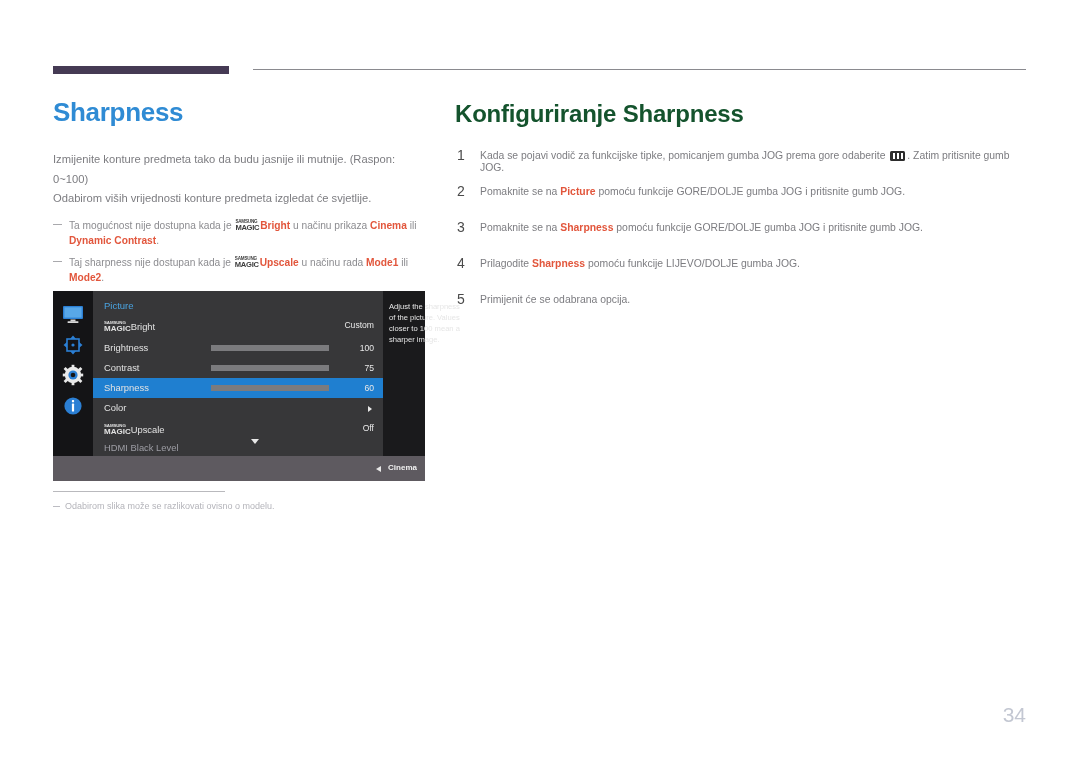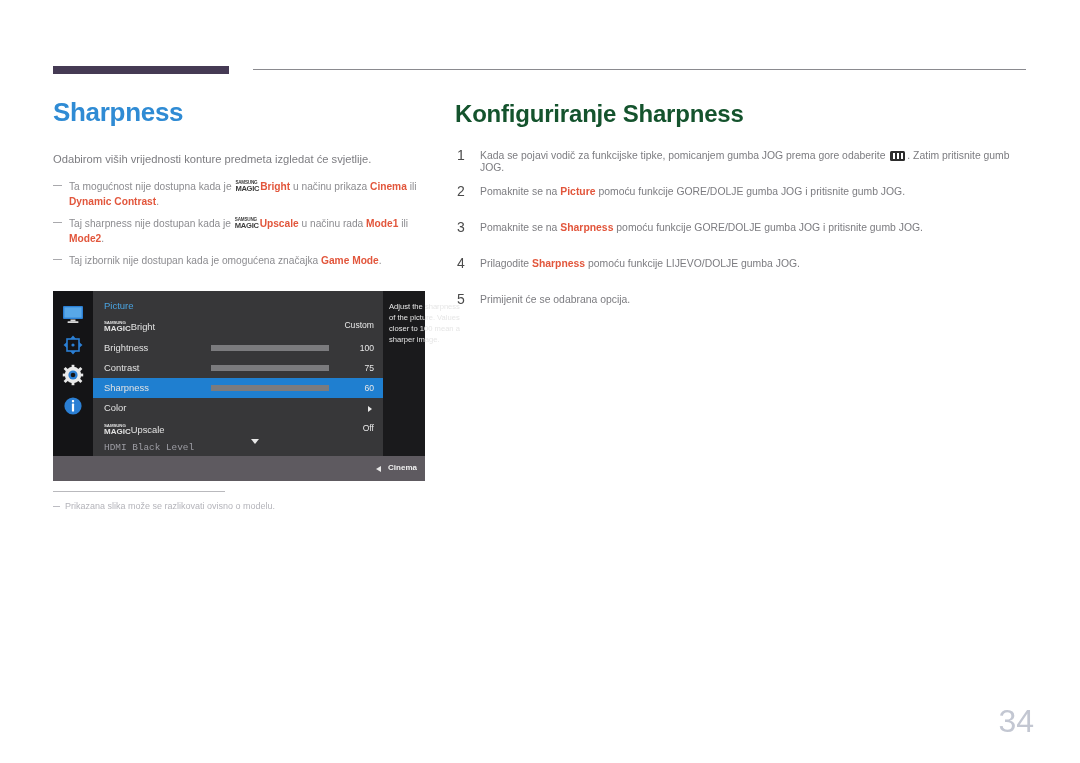--- a/index.html
+++ b/index.html
@@ -107,21 +107,21 @@
   }
   .osd-row .lbl {
     position: absolute; left: 11px; top: 4px;
     color: #e2e2e2; font-size: 9.4px; white-space: nowrap;
   }
   .osd-row .val {
     position: absolute; right: 9px; top: 5px;
     color: #e8e8e8; font-size: 8.6px;
   }
   .osd-row.selected { background: #1f7fd0; }
-  .osd-row.dim .lbl { color: #9d9da4; font-family: Liberation Mono, monospace; }
+  .osd-row.dim .lbl { color: #9d9da4; }
   .osd-row .bar {
     position: absolute; left: 118px; top: 7px;
     width: 118px; height: 6px; background: #7b7b7e;
   }
   .osd-row .bar .fill { height: 100%; background: #f4f4f4; }
   .osd-row .arrow-right {
     position: absolute; right: 11px; top: 8px;
     width: 0; height: 0;
     border-top: 3px solid transparent; border-bottom: 3px solid transparent;
     border-left: 4.5px solid #e8e8e8;
@@ -175,37 +175,38 @@
   }
   .menu-glyph i {
     position: absolute; top: 2px; width: 2.4px; height: 6px; background: #ffffff;
   }
   .menu-glyph i:nth-child(1) { left: 2.2px; }
   .menu-glyph i:nth-child(2) { left: 6.3px; }
   .menu-glyph i:nth-child(3) { left: 10.4px; }
 
   
   .page-num {
-    position: absolute; right: 46px; top: 703px;
-    font-size: 32px; color: #c3c7d2;
+    position: absolute; right: 54px; top: 703px;
+    font-size: 21px; color: #c3c7d2;
   }
 </style>
 </head>
 <body>
 
 <div class="page">
 
   <div class="top-bar-dark"></div>
   <div class="top-bar-line"></div>
 
   <div class="left-col">
 
     <div class="chapter-title">Sharpness</div>
 
     <div class="body-text">
+      <div>Izmijenite konture predmeta tako da budu jasnije ili mutnije. (Raspon: 0~100)</div>
       <div>Odabirom viših vrijednosti konture predmeta izgledat će svjetlije.</div>
     </div>
 
     <div class="notes">
 
       <div class="note">
         <span class="dash"></span>
         <span>Ta mogućnost nije dostupna kada je </span><span class="magic"><span class="s">SAMSUNG</span><span class="m">MAGIC</span></span><b>Bright</b><span> u načinu prikaza </span><b>Cinema</b><span> ili </span><b>Dynamic Contrast</b><span>.</span>
       </div>
 
@@ -327,21 +328,21 @@
     </div>
 
     <div class="osd-bottom">
       <div class="osd-return-arrow"></div>
       <div class="osd-return">Cinema</div>
     </div>
   </div>
 
   <div class="foot-rule"></div>
   <div class="foot-note">
-    <span class="dash"></span><span>Prikazana slika može se razlikovati ovisno o modelu.</span>
+    <span class="dash"></span><span>Odabirom slika može se razlikovati ovisno o modelu.</span>
   </div>
 
   <div class="right-col">
     <div class="right-title">Konfiguriranje Sharpness</div>
 
     <div class="steps">
 
       <div class="step">
         <span class="num">1</span>
         <div class="txt"><span>Kada se pojavi vodič za funkcijske tipke, pomicanjem gumba JOG prema gore odaberite </span><span class="menu-glyph"><i></i><i></i><i></i></span><span>. Zatim pritisnite gumb JOG.</span></div>

